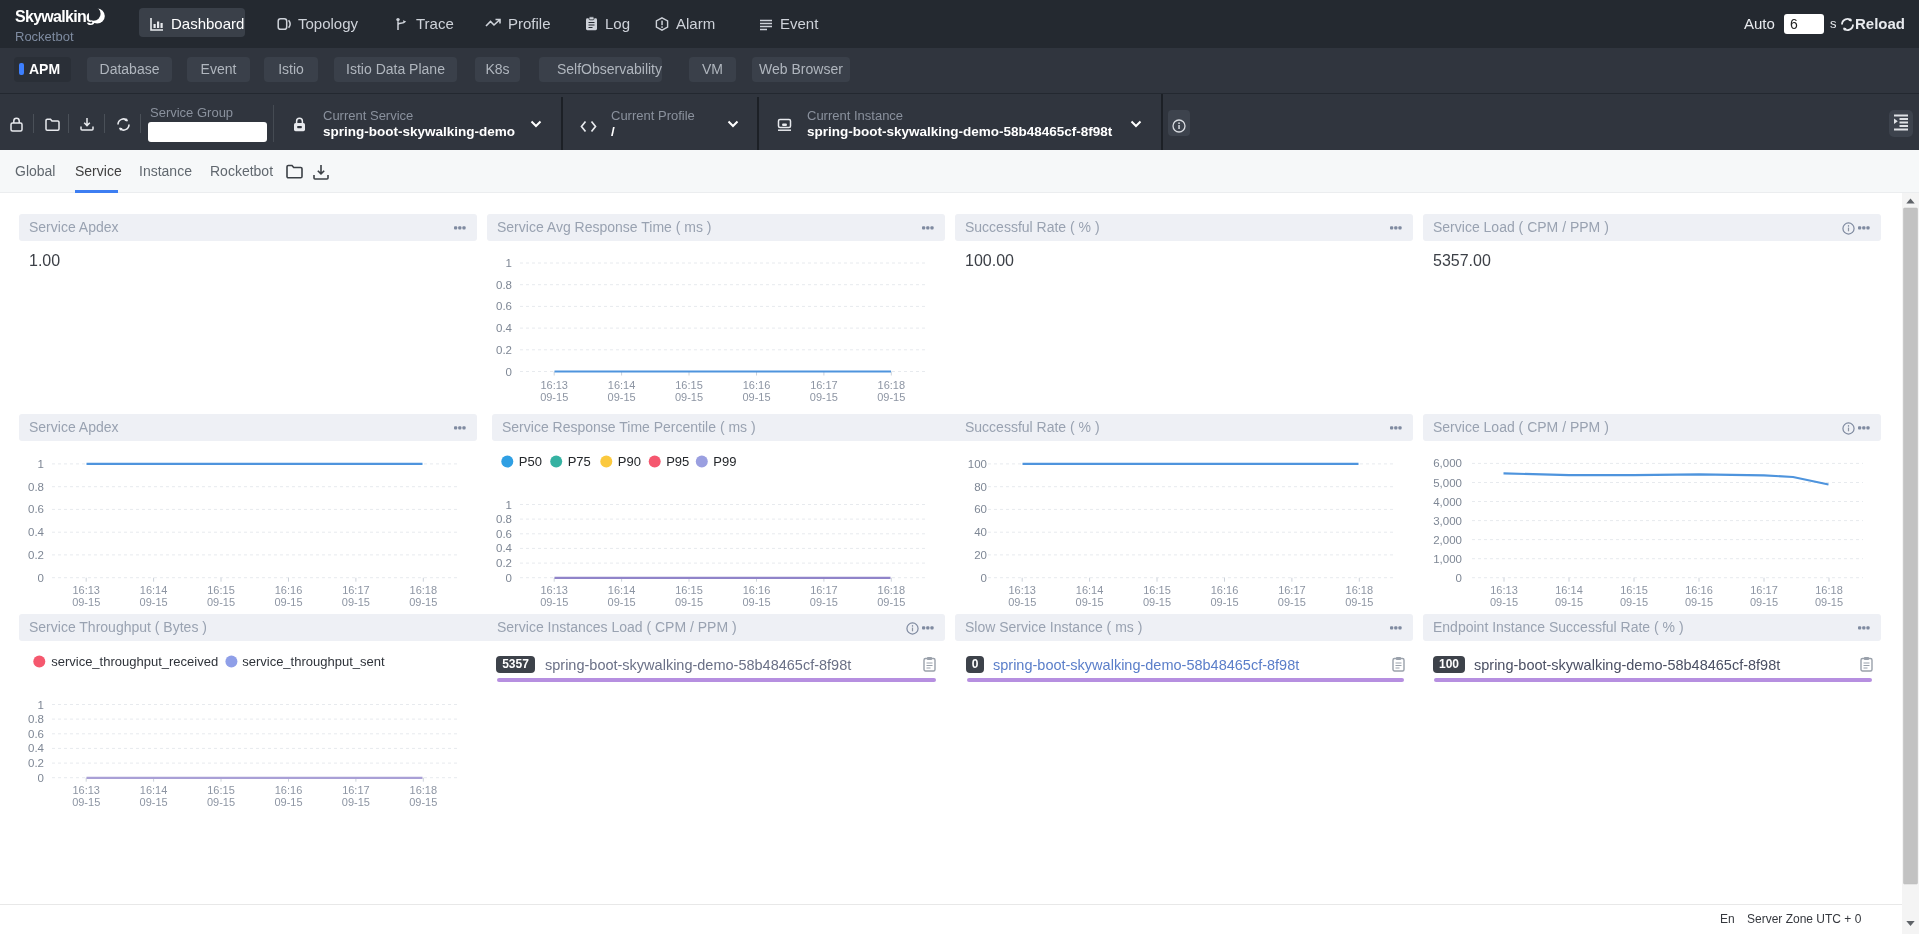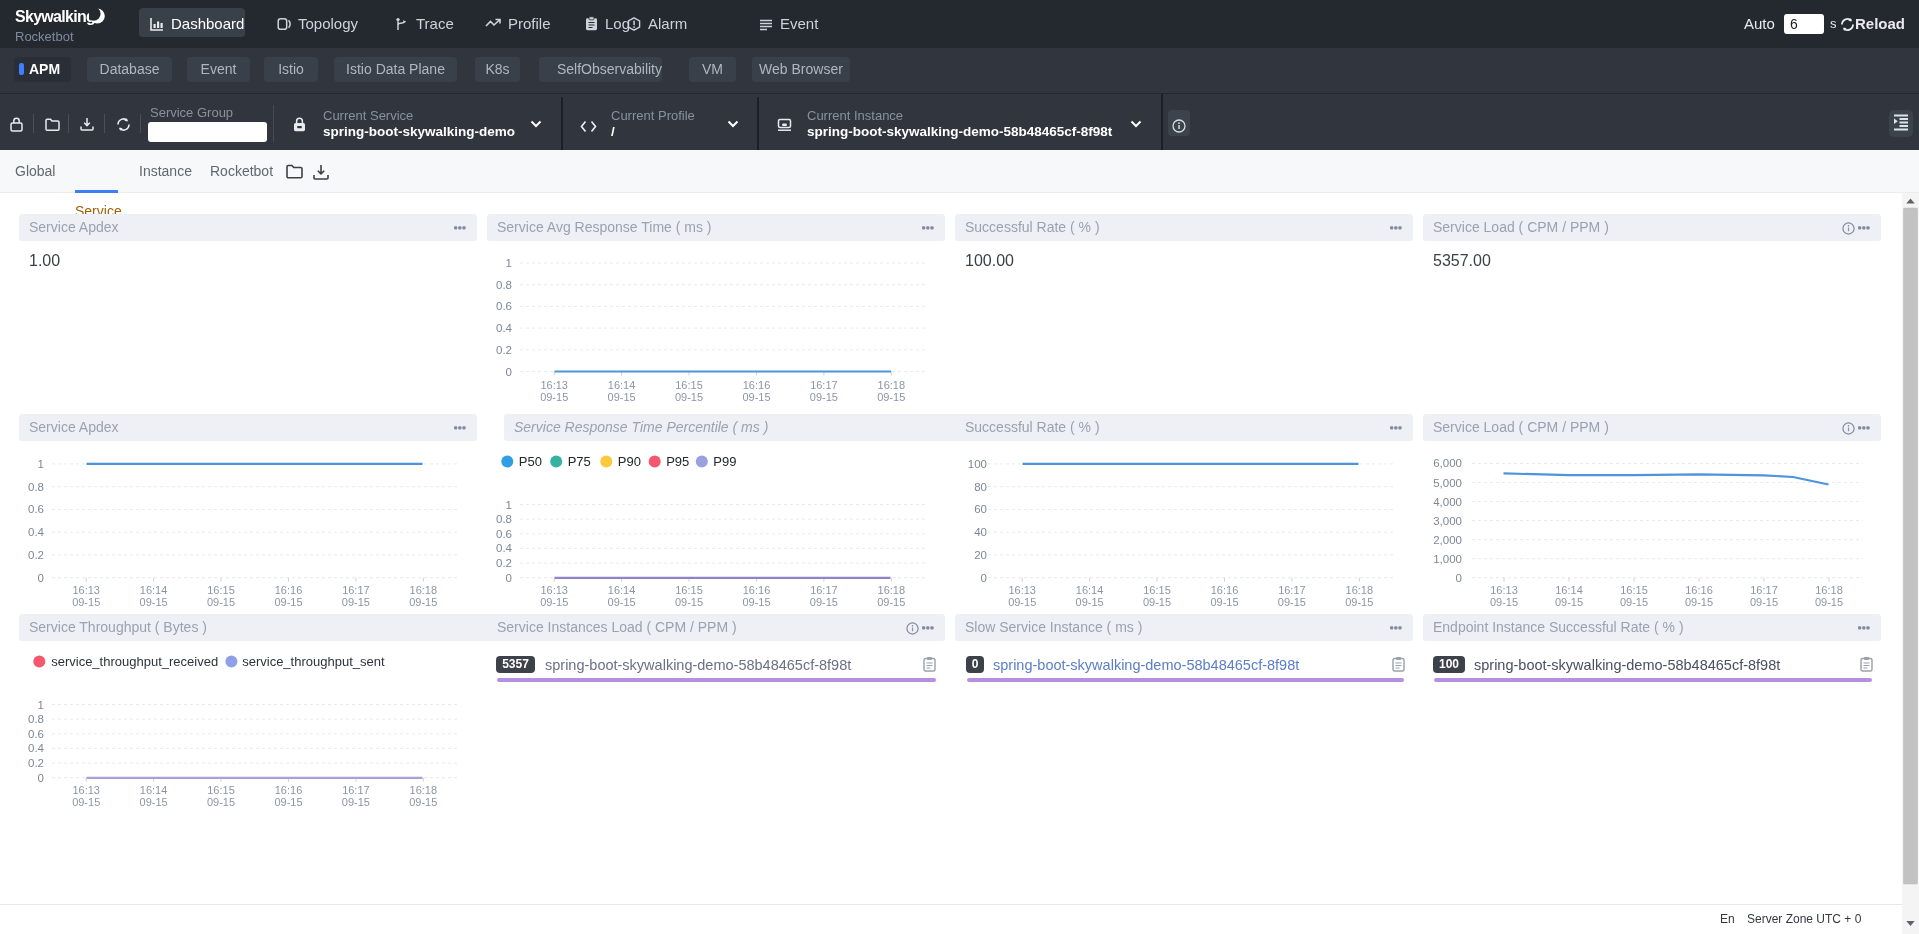--- a/index.html
+++ b/index.html
@@ -52,21 +52,21 @@
         <path d="M8 3.2 l3.2 1.4 -2.6 2z" fill="#ced2d9"></path>
       </svg>Trace</div>
 <div class="navitem" style="left:485px;color:#ced2d9;font-weight:normal;"><svg width="16" height="14" viewBox="0 0 16 14">
         <path d="M1 9 L5.5 4.5 L9 8 L15 2.5 M10.5 2.5 H15 V6.5" stroke="#ced2d9" stroke-width="1.6" fill="none"></path>
       </svg>Profile</div>
 <div class="navitem" style="left:585px;color:#ced2d9;font-weight:normal;"><svg width="13" height="15" viewBox="0 0 13 15">
         <rect x="1" y="2.2" width="11" height="12" rx="1.4" fill="#ced2d9"></rect>
         <rect x="4" y="0.8" width="5" height="3" rx="1" fill="#ced2d9" stroke="#242930" stroke-width="0.8"></rect>
         <path d="M3.5 6.5 H9.5 M3.5 9 H9.5 M3.5 11.5 H7.5" stroke="#242930" stroke-width="1"></path>
       </svg>Log</div>
-<div class="navitem" style="left:627px;color:#ced2d9;font-weight:normal;"><svg width="14" height="14" viewBox="0 0 14 14">
+<div class="navitem" style="left:655px;color:#ced2d9;font-weight:normal;"><svg width="14" height="14" viewBox="0 0 14 14">
         <path d="M7 0.8 L12.6 4 V10 L7 13.2 L1.4 10 V4 Z" stroke="#ced2d9" stroke-width="1.4" fill="none"></path>
         <rect x="6.3" y="3.6" width="1.5" height="4.6" fill="#ced2d9"></rect>
         <rect x="6.3" y="9.3" width="1.5" height="1.6" fill="#ced2d9"></rect>
       </svg>Alarm</div>
 <div class="navitem" style="left:759px;color:#ced2d9;font-weight:normal;"><svg width="14" height="12" viewBox="0 0 14 12">
         <path d="M1 1.5 H13 M1 4.5 H13 M1 7.5 H13 M1 10.5 H8" stroke="#ced2d9" stroke-width="1.6"></path>
       </svg>Event</div>
 <div class="abs" style="left:1744px;top:0;height:32px;line-height:48px;color:#e8eaee;font-size:15px;">Auto</div>
 <div class="abs" style="left:1784px;top:14px;width:40px;height:20px;background:#fff;border-radius:3px;color:#222;font-size:14px;line-height:20px;padding-left:6px;">6</div>
 <div class="abs" style="left:1830px;top:0;height:48px;line-height:48px;color:#e8eaee;font-size:13px;">s</div>
@@ -151,21 +151,21 @@
 <svg class="abs" style="left:1894px;top:114px;" width="15" height="19" viewBox="0 0 15 19">
       <rect x="0" y="0.5" width="14" height="2" fill="#dfe2e6"></rect>
       <rect x="5.5" y="4" width="8.5" height="2" fill="#dfe2e6"></rect>
       <rect x="5.5" y="7.5" width="8.5" height="2" fill="#dfe2e6"></rect>
       <rect x="5.5" y="11" width="8.5" height="2" fill="#dfe2e6"></rect>
       <rect x="0" y="14.5" width="14" height="2" fill="#dfe2e6"></rect>
       <path d="M0 4.5 l3.8 2.8 -3.8 2.8z" fill="#dfe2e6"></path>
     </svg>
 <div class="abs tabsrow"></div>
 <div class="tab abs" style="left:15px;">Global</div>
-<div class="tab abs" style="left:75px;color:#a16207;margin-top:40px;">Service</div>
+<div class="tab abs" style="left:75px;color:#404040;">Service</div>
 <div class="abs" style="left:75px;top:190px;width:43px;height:3px;background:#3d7ef2;"></div>
 <div class="tab abs" style="left:139px;">Instance</div>
 <div class="tab abs" style="left:210px;">Rocketbot</div>
 <svg class="abs" style="left:286px;top:164px;" width="17" height="15" viewBox="0 0 17 15">
       <path d="M1 2.8 a1.3 1.3 0 0 1 1.3 -1.3 H6 l1.7 2 H14.7 a1.3 1.3 0 0 1 1.3 1.3 V12.5 a1.3 1.3 0 0 1 -1.3 1.3 H2.3 A1.3 1.3 0 0 1 1 12.5 Z" stroke="#3b4046" stroke-width="1.6" fill="none"></path>
     </svg>
 <svg class="abs" style="left:313px;top:164px;" width="16" height="16" viewBox="0 0 16 16">
       <path d="M1 11 V14 a1 1 0 0 0 1 1 H14 a1 1 0 0 0 1 -1 V11" stroke="#3b4046" stroke-width="1.6" fill="none"></path>
       <path d="M8 1 V9.5 M4.8 6.7 L8 9.9 L11.2 6.7" stroke="#3b4046" stroke-width="1.6" fill="none"></path>
     </svg>
@@ -277,21 +277,21 @@
       <text class="xlab" x="202.0" y="152.5" text-anchor="middle">16:15</text>
       <text class="xlab" x="202.0" y="165.0" text-anchor="middle">09-15</text>
       <text class="xlab" x="269.5" y="152.5" text-anchor="middle">16:16</text>
       <text class="xlab" x="269.5" y="165.0" text-anchor="middle">09-15</text>
       <text class="xlab" x="336.9" y="152.5" text-anchor="middle">16:17</text>
       <text class="xlab" x="336.9" y="165.0" text-anchor="middle">09-15</text>
       <text class="xlab" x="404.3" y="152.5" text-anchor="middle">16:18</text>
       <text class="xlab" x="404.3" y="165.0" text-anchor="middle">09-15</text>
       <polyline points="67.5,22.9 403.5,22.9" stroke="#4e94dd" stroke-width="2.2" fill="none" stroke-linejoin="round"></polyline>
     </svg>
-<div class="card-h abs" style="left:504px;top:414px;width:552px;font-style:italic;">
+<div class="card-h abs" style="left:492px;top:414px;width:552px;">
       <div class="card-title">Service Response Time Percentile ( ms )</div>
       <svg class="abs" style="right:11px;top:12px;" width="12" height="4">
         <rect x="0" y="0.3" width="3.2" height="3.2" rx="1" fill="#7f8aa0"></rect>
         <rect x="4.2" y="0.3" width="3.2" height="3.2" rx="1" fill="#7f8aa0"></rect>
         <rect x="8.4" y="0.3" width="3.2" height="3.2" rx="1" fill="#7f8aa0"></rect>
       </svg>
     </div>
 <svg class="abs" style="left:487px;top:441px;" width="458" height="32">
       <circle cx="20.3" cy="20.5" r="6" fill="#2f9fe3"></circle>
       <text x="31.8" y="25" fill="#24272b" font-size="13">P50</text>

